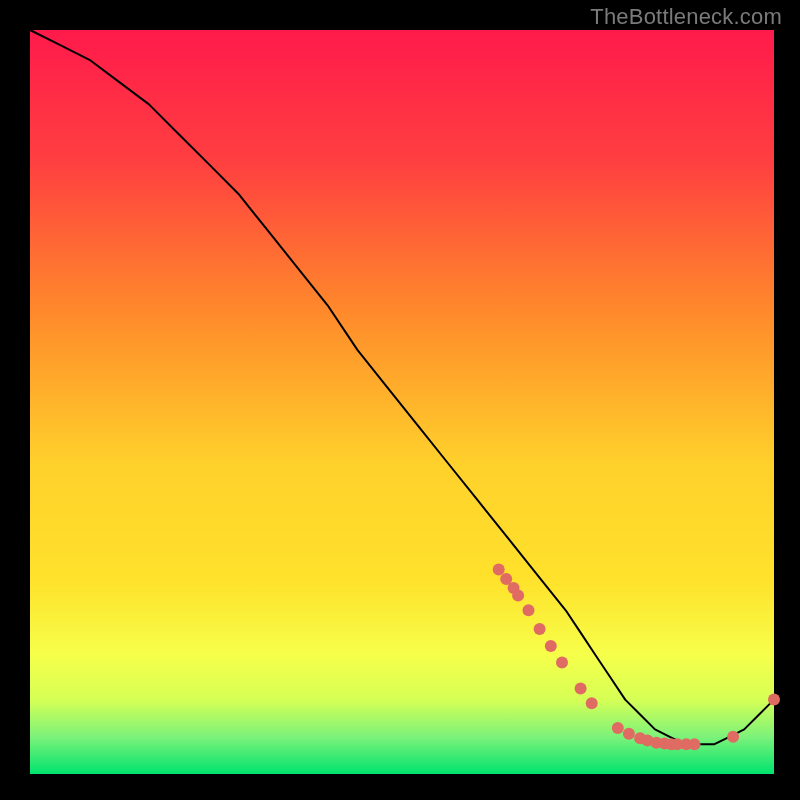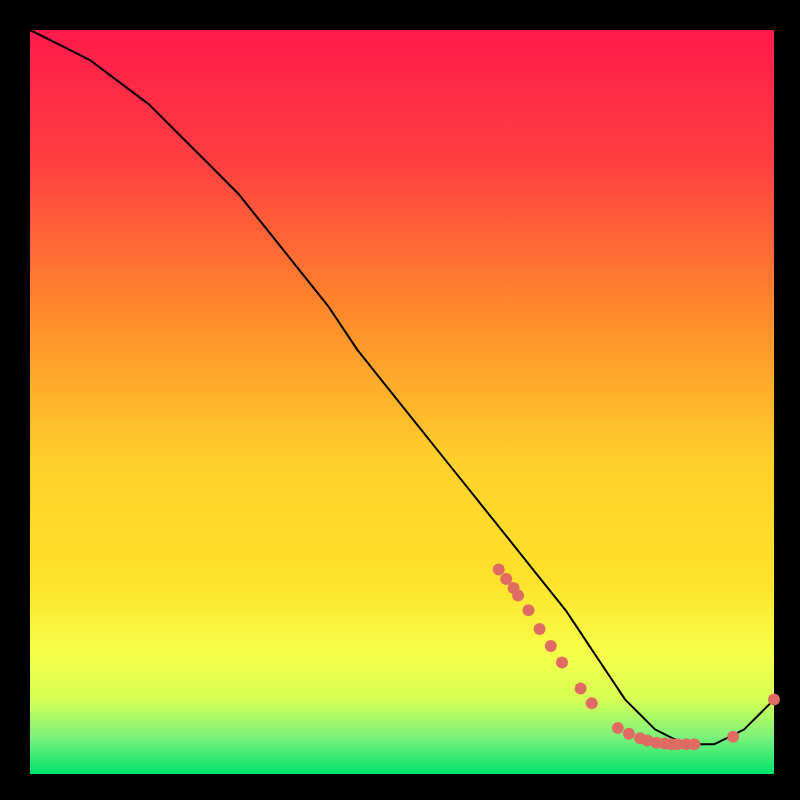--- a/index.html
+++ b/index.html
@@ -73,13 +73,14 @@
         <circle cx="664.6" cy="743.5" r="6" fill="#e06b63"></circle>
         <circle cx="671.3" cy="744.2" r="6" fill="#e06b63"></circle>
         <circle cx="677.3" cy="744.2" r="6" fill="#e06b63"></circle>
         <circle cx="686.2" cy="744.2" r="6" fill="#e06b63"></circle>
         <circle cx="694.4" cy="744.2" r="6" fill="#e06b63"></circle>
         <circle cx="733.1" cy="736.8" r="6" fill="#e06b63"></circle>
         <circle cx="774.0" cy="699.6" r="6" fill="#e06b63"></circle>
       </g>
   </svg>
 
+  <div class="watermark">TheBottleneck.com</div>
 </div>
 
 </body></html>

